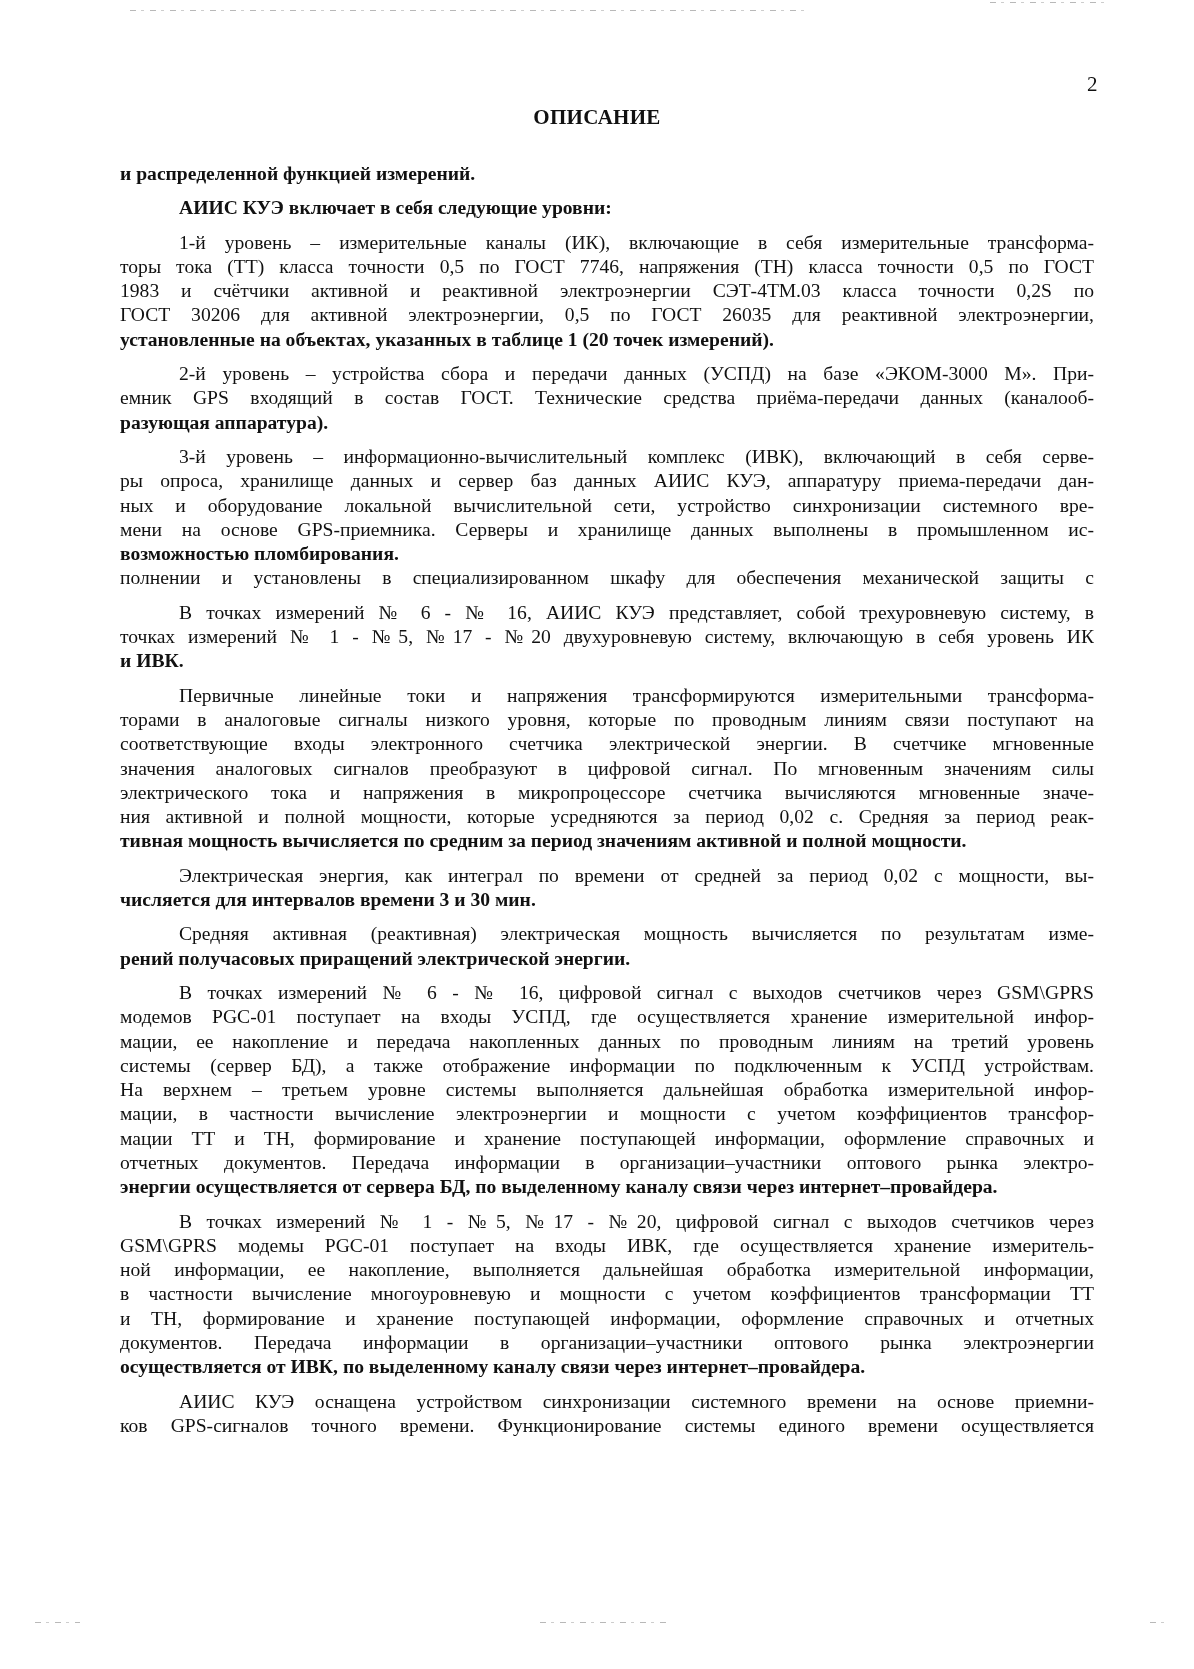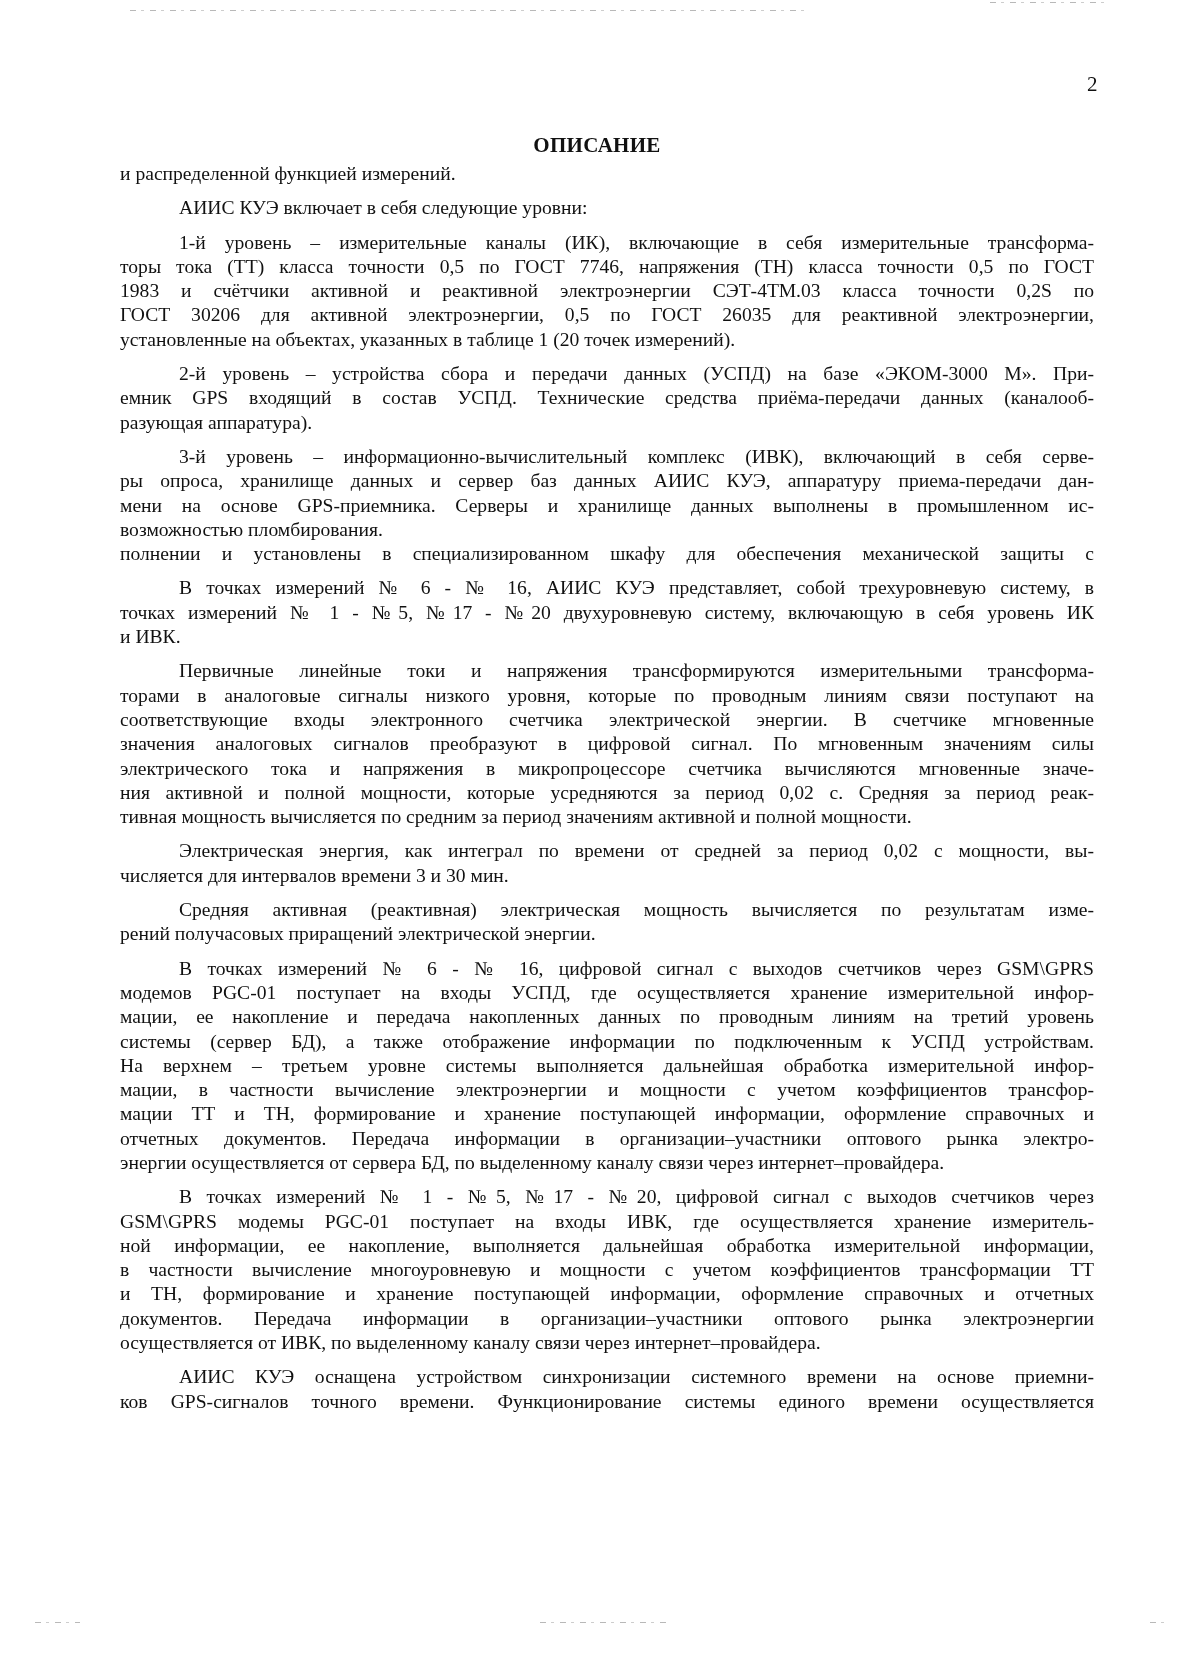--- a/index.html
+++ b/index.html
@@ -25,21 +25,21 @@
       position: absolute;
       left: 1087px;
       top: 72px;
       font-size: 21px;
       line-height: 24px;
     }
     .title {
       position: absolute;
       left: 0;
       width: 1194px;
-      top: 133px;
+      top: 105px;
       text-align: center;
       font-weight: bold;
       font-size: 21px;
       line-height: 24px;
       letter-spacing: 0.3px;
     }
     .body-text {
       position: absolute;
       left: 120px;
       top: 162px;
@@ -56,20 +56,21 @@
       white-space: nowrap;
       text-align: justify;
       text-align-last: justify;
       overflow: hidden;
     }
     .line.indent {
       padding-left: 59px;
     }
     .line.last {
       text-align-last: left;
+      font-weight: bold;
     }
   </style>
 </head>
 <body>
 
 <div class="scan-mark" style="left:130px; top:10px; width:680px;"></div>
 <div class="scan-mark" style="left:990px; top:2px; width:120px;"></div>
 <div class="scan-mark" style="left:35px; top:1622px; width:45px;"></div>
 <div class="scan-mark" style="left:540px; top:1622px; width:130px;"></div>
 <div class="scan-mark" style="left:1150px; top:1622px; width:20px;"></div>
@@ -91,27 +92,28 @@
   <div class="para">
     <span class="line indent">1-й уровень – измерительные каналы (ИК), включающие в себя измерительные трансформа-</span>
     <span class="line">торы тока (ТТ) класса точности 0,5 по ГОСТ 7746, напряжения (ТН) класса точности 0,5 по ГОСТ</span>
     <span class="line">1983 и счётчики активной и реактивной электроэнергии СЭТ-4ТМ.03 класса точности 0,2S по</span>
     <span class="line">ГОСТ 30206 для активной электроэнергии, 0,5 по ГОСТ 26035 для реактивной электроэнергии,</span>
     <span class="line last">установленные на объектах, указанных в таблице 1 (20 точек измерений).</span>
   </div>
 
   <div class="para">
     <span class="line indent">2-й уровень –  устройства сбора и передачи данных (УСПД) на базе «ЭКОМ-3000 М».  При-</span>
-    <span class="line">емник GPS входящий в состав УСПД. Технические средства приёма-передачи данных (каналооб-</span>
+    <span class="line">емник GPS входящий в состав ГОСТ. Технические средства приёма-передачи данных (каналооб-</span>
     <span class="line last">разующая аппаратура).</span>
   </div>
 
   <div class="para">
     <span class="line indent">3-й уровень – информационно-вычислительный комплекс (ИВК), включающий в себя серве-</span>
     <span class="line">ры опроса, хранилище данных и сервер баз данных АИИС КУЭ, аппаратуру приема-передачи дан-</span>
+    <span class="line">ных и оборудование локальной вычислительной сети, устройство синхронизации системного вре-</span>
     <span class="line">мени на основе GPS-приемника. Серверы и хранилище данных выполнены в промышленном ис-</span>
     <span class="line last">возможностью пломбирования.</span>
     <span class="line">полнении и установлены в специализированном шкафу для обеспечения механической защиты с</span>
   </div>
 
   <div class="para">
     <span class="line indent">В точках измерений № 6 - № 16, АИИС КУЭ представляет, собой трехуровневую систему, в</span>
     <span class="line">точках измерений № 1 - №5, №17 - №20 двухуровневую систему, включающую в себя уровень ИК</span>
     <span class="line last">и ИВК.</span>
   </div>

